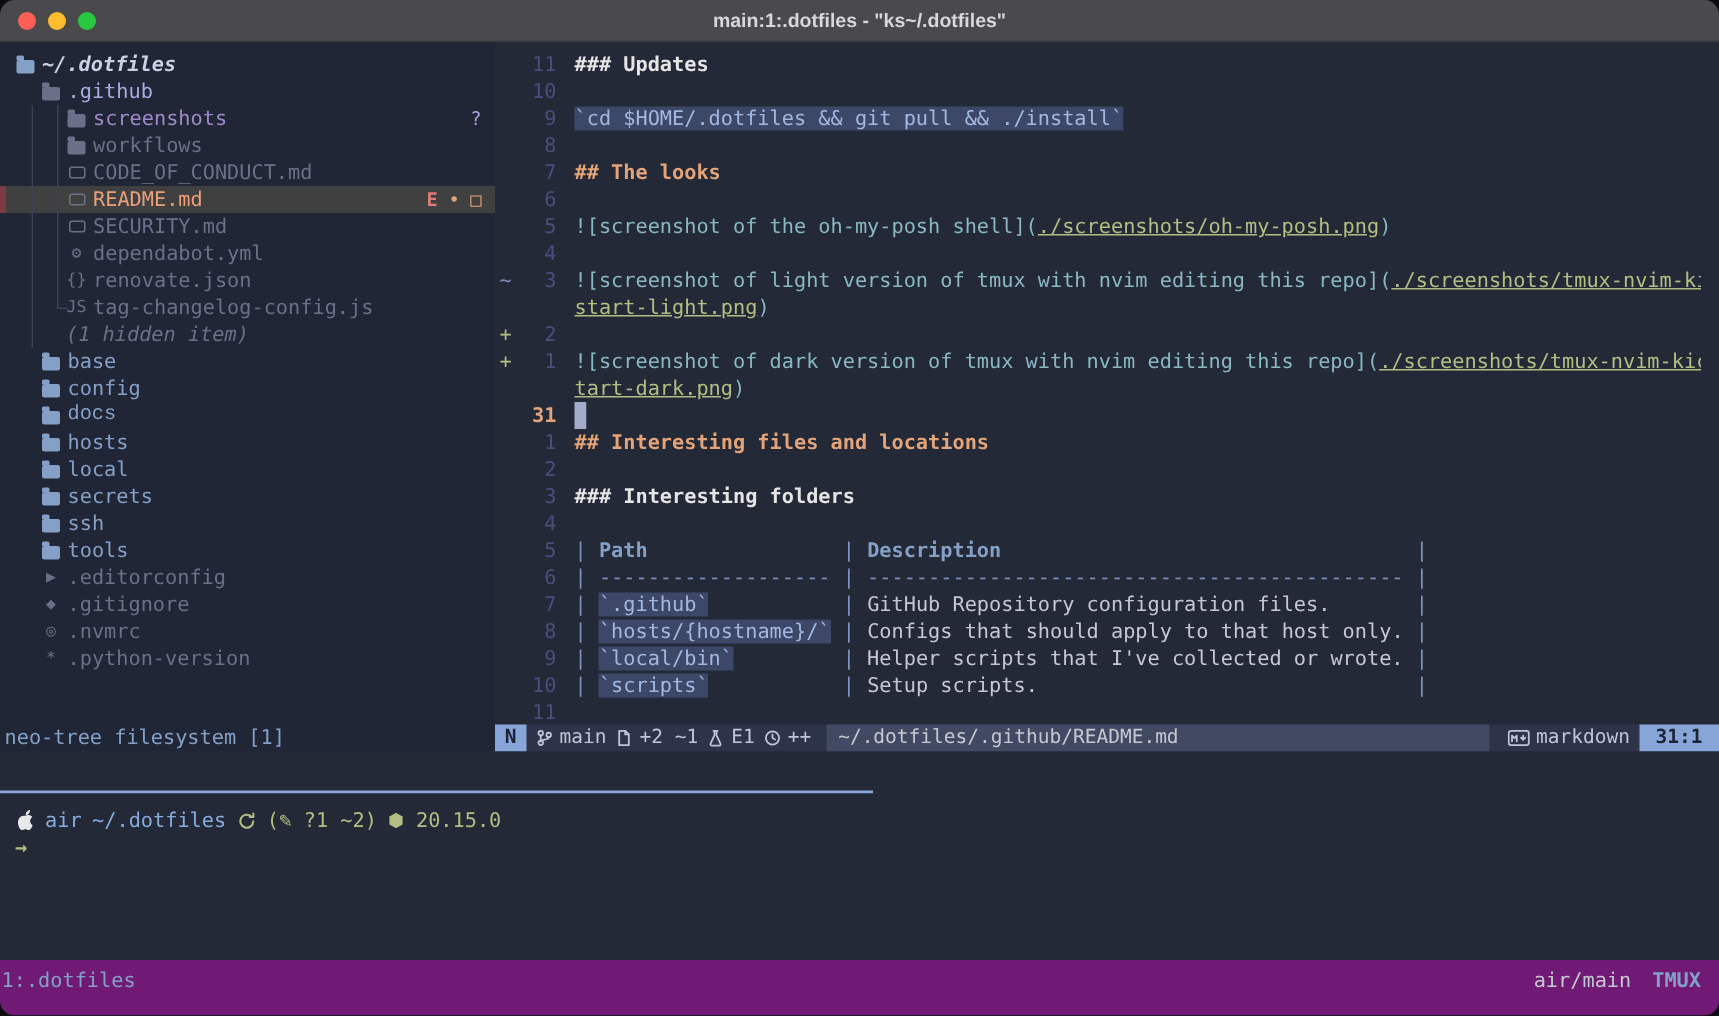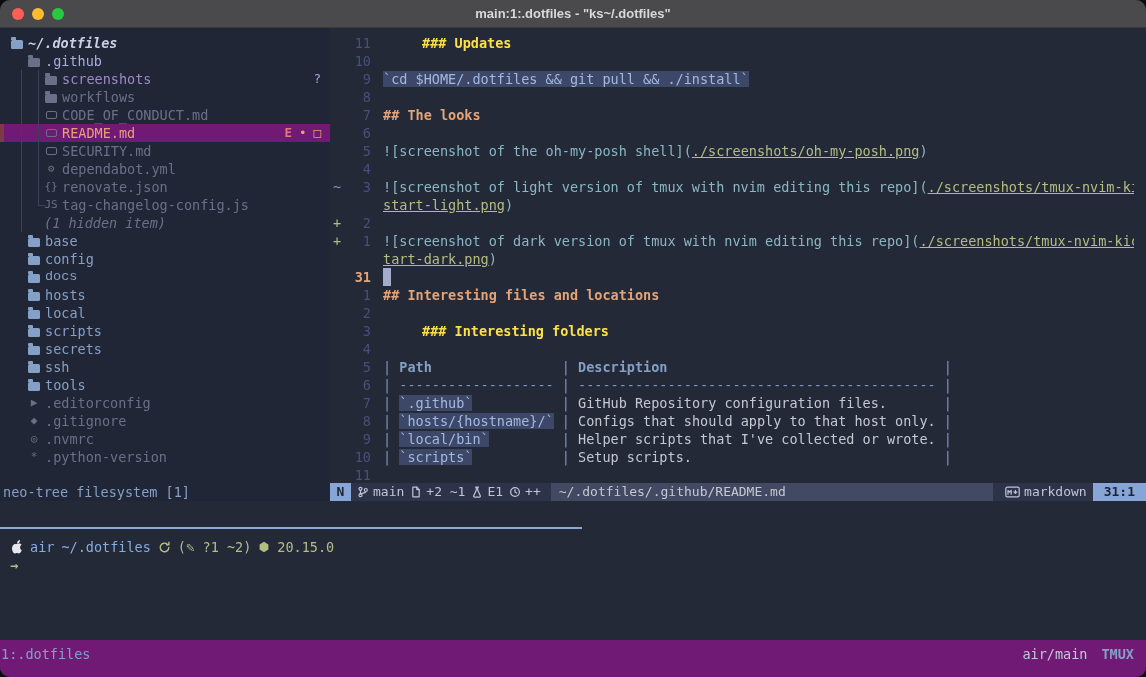--- a/index.html
+++ b/index.html
@@ -10,21 +10,21 @@
     display:flex;align-items:center;justify-content:center;box-sizing:border-box;}
   .title{font-family:"Liberation Sans",sans-serif;font-size:13px;font-weight:bold;color:#d8d8da;}
   .lights{position:absolute;left:12px;top:8px;display:flex;gap:8px;}
   .light{width:12px;height:12px;border-radius:50%;}
   .l-red{background:#ff5f57;}.l-yellow{background:#febc2e;}.l-green{background:#28c840;}
   
   .workspace{position:relative;height:649px;background:#242938;font-size:13.5px;line-height:18px;color:#c6c8d1;}
   
   .sidebar{position:absolute;left:0;top:0;width:330px;height:455px;background:#212636;overflow:hidden;padding-top:6px;box-sizing:border-box;}
   .trow{height:18px;display:flex;align-items:center;position:relative;white-space:pre;}
-  .trow.sel{background:#701a75;}
+  .trow.sel{background:#404040;}
   .selbar{position:absolute;left:0;top:0;bottom:0;width:4px;background:#7c3a45;}
   .guide{position:absolute;top:0;bottom:0;border-left:1px solid #3a4158;}
   .guide.elbow{bottom:auto;height:9px;width:6px;border-bottom:1px solid #3a4158;}
   .ic{width:14px;margin-right:4px;display:inline-flex;justify-content:center;align-items:center;font-size:11px;flex:none;}
   .shape-folder i,.shape-folder-open i{display:block;width:12px;height:9px;background:currentColor;border-radius:1.5px;position:relative;top:1px;}
   .shape-folder i::before,.shape-folder-open i::before{content:"";position:absolute;top:-2.5px;left:0;width:5px;height:3px;background:currentColor;border-radius:1px 1px 0 0;}
   .shape-md i{display:block;width:11px;height:8px;border:1px solid currentColor;border-radius:2px;box-sizing:border-box;}
   .shape-doc i{display:block;width:9px;height:11px;border:1px solid currentColor;border-radius:1px;box-sizing:border-box;}
   .ic-blue{color:#84a0c6;}.ic-dim{color:#6b7089;}
   .lab{white-space:pre;}
@@ -42,21 +42,21 @@
   
   .editor{position:absolute;left:330px;top:0;right:12px;height:455px;background:#242938;overflow:hidden;padding-top:6px;box-sizing:border-box;}
   .erow{height:18px;display:flex;white-space:pre;}
   .sign{width:14px;padding-left:3px;flex:none;}
   .sgn-add{color:#b4be82;}.sgn-chg{color:#7d8bb8;}
   .lnum{width:24px;flex:none;text-align:right;color:#47507a;}
   .lnum.curn{color:#e2a478;font-weight:bold;}
   .etext{padding-left:12px;overflow:hidden;}
   .sg{white-space:pre;}
   .h2{color:#e2a478;font-weight:bold;}
-  .h3{color:#fde047;font-weight:bold;margin-left:39px;}
+  .h3{color:#e5e5e5;font-weight:bold;}
   .cy{color:#89b8c2;}
   .lk{color:#b4be82;text-decoration:underline;}
   .cd{color:#a3b8e0;background:#3d4868;}
   .tx{color:#c6c8d1;}
   .pp{color:#7d93bd;}
   .th{color:#84a0c6;font-weight:bold;}
   .cur{background:#a3adcb;display:inline-block;width:1ch;}
   
   .statusline{position:absolute;left:330px;top:455px;right:0;height:18px;background:#2d3348;display:flex;align-items:center;font-size:13px;color:#c0c4d8;gap:6px;}
   .mode{height:18px;min-width:21px;background:#87a6d7;color:#1e2435;font-weight:bold;display:flex;align-items:center;justify-content:center;flex:none;}
@@ -105,21 +105,20 @@
         <div class="trow" style="padding-left: 44px;"><i class="guide" style="left: 21px;"></i><i class="guide" style="left: 38px;"></i><span class="ic shape-md ic-dim"><i></i></span><span class="lab c-dim">SECURITY.md</span></div>
         <div class="trow" style="padding-left: 44px;"><i class="guide" style="left: 21px;"></i><i class="guide" style="left: 38px;"></i><span class="ic glyph ic-dim">⚙</span><span class="lab c-dim">dependabot.yml</span></div>
         <div class="trow" style="padding-left: 44px;"><i class="guide" style="left: 21px;"></i><i class="guide" style="left: 38px;"></i><span class="ic glyph ic-dim">{}</span><span class="lab c-dim">renovate.json</span></div>
         <div class="trow" style="padding-left: 44px;"><i class="guide" style="left: 21px;"></i><i class="guide elbow" style="left: 38px;"></i><span class="ic glyph ic-dim">JS</span><span class="lab c-dim">tag-changelog-config.js</span></div>
         <div class="trow" style="padding-left: 44px;"><i class="guide" style="left: 21px;"></i><span class="lab c-dim-italic">(1 hidden item)</span></div>
         <div class="trow" style="padding-left: 27px;"><span class="ic shape-folder ic-blue"><i></i></span><span class="lab c-blue">base</span></div>
         <div class="trow" style="padding-left: 27px;"><span class="ic shape-folder ic-blue"><i></i></span><span class="lab c-blue">config</span></div>
         <div class="trow" style="padding-left: 27px; font-family: Liberation Mono, monospace;"><span class="ic shape-folder ic-blue"><i></i></span><span class="lab c-blue">docs</span></div>
         <div class="trow" style="padding-left: 27px;"><span class="ic shape-folder ic-blue"><i></i></span><span class="lab c-blue">hosts</span></div>
         <div class="trow" style="padding-left: 27px;"><span class="ic shape-folder ic-blue"><i></i></span><span class="lab c-blue">local</span></div>
-        <div class="trow" style="padding-left: 27px;"><span class="ic shape-folder ic-blue"><i></i></span><span class="lab c-blue">scripts</span></div>
         <div class="trow" style="padding-left: 27px;"><span class="ic shape-folder ic-blue"><i></i></span><span class="lab c-blue">secrets</span></div>
         <div class="trow" style="padding-left: 27px;"><span class="ic shape-folder ic-blue"><i></i></span><span class="lab c-blue">ssh</span></div>
         <div class="trow" style="padding-left: 27px;"><span class="ic shape-folder ic-blue"><i></i></span><span class="lab c-blue">tools</span></div>
         <div class="trow" style="padding-left: 27px;"><span class="ic glyph ic-dim">▶</span><span class="lab c-dim">.editorconfig</span></div>
         <div class="trow" style="padding-left: 27px;"><span class="ic glyph ic-dim">◆</span><span class="lab c-dim">.gitignore</span></div>
         <div class="trow" style="padding-left: 27px;"><span class="ic glyph ic-dim">◎</span><span class="lab c-dim">.nvmrc</span></div>
         <div class="trow" style="padding-left: 27px;"><span class="ic glyph ic-dim">*</span><span class="lab c-dim">.python-version</span></div>
       </div>
     <div class="neotree-status">neo-tree filesystem [1]</div>
 

